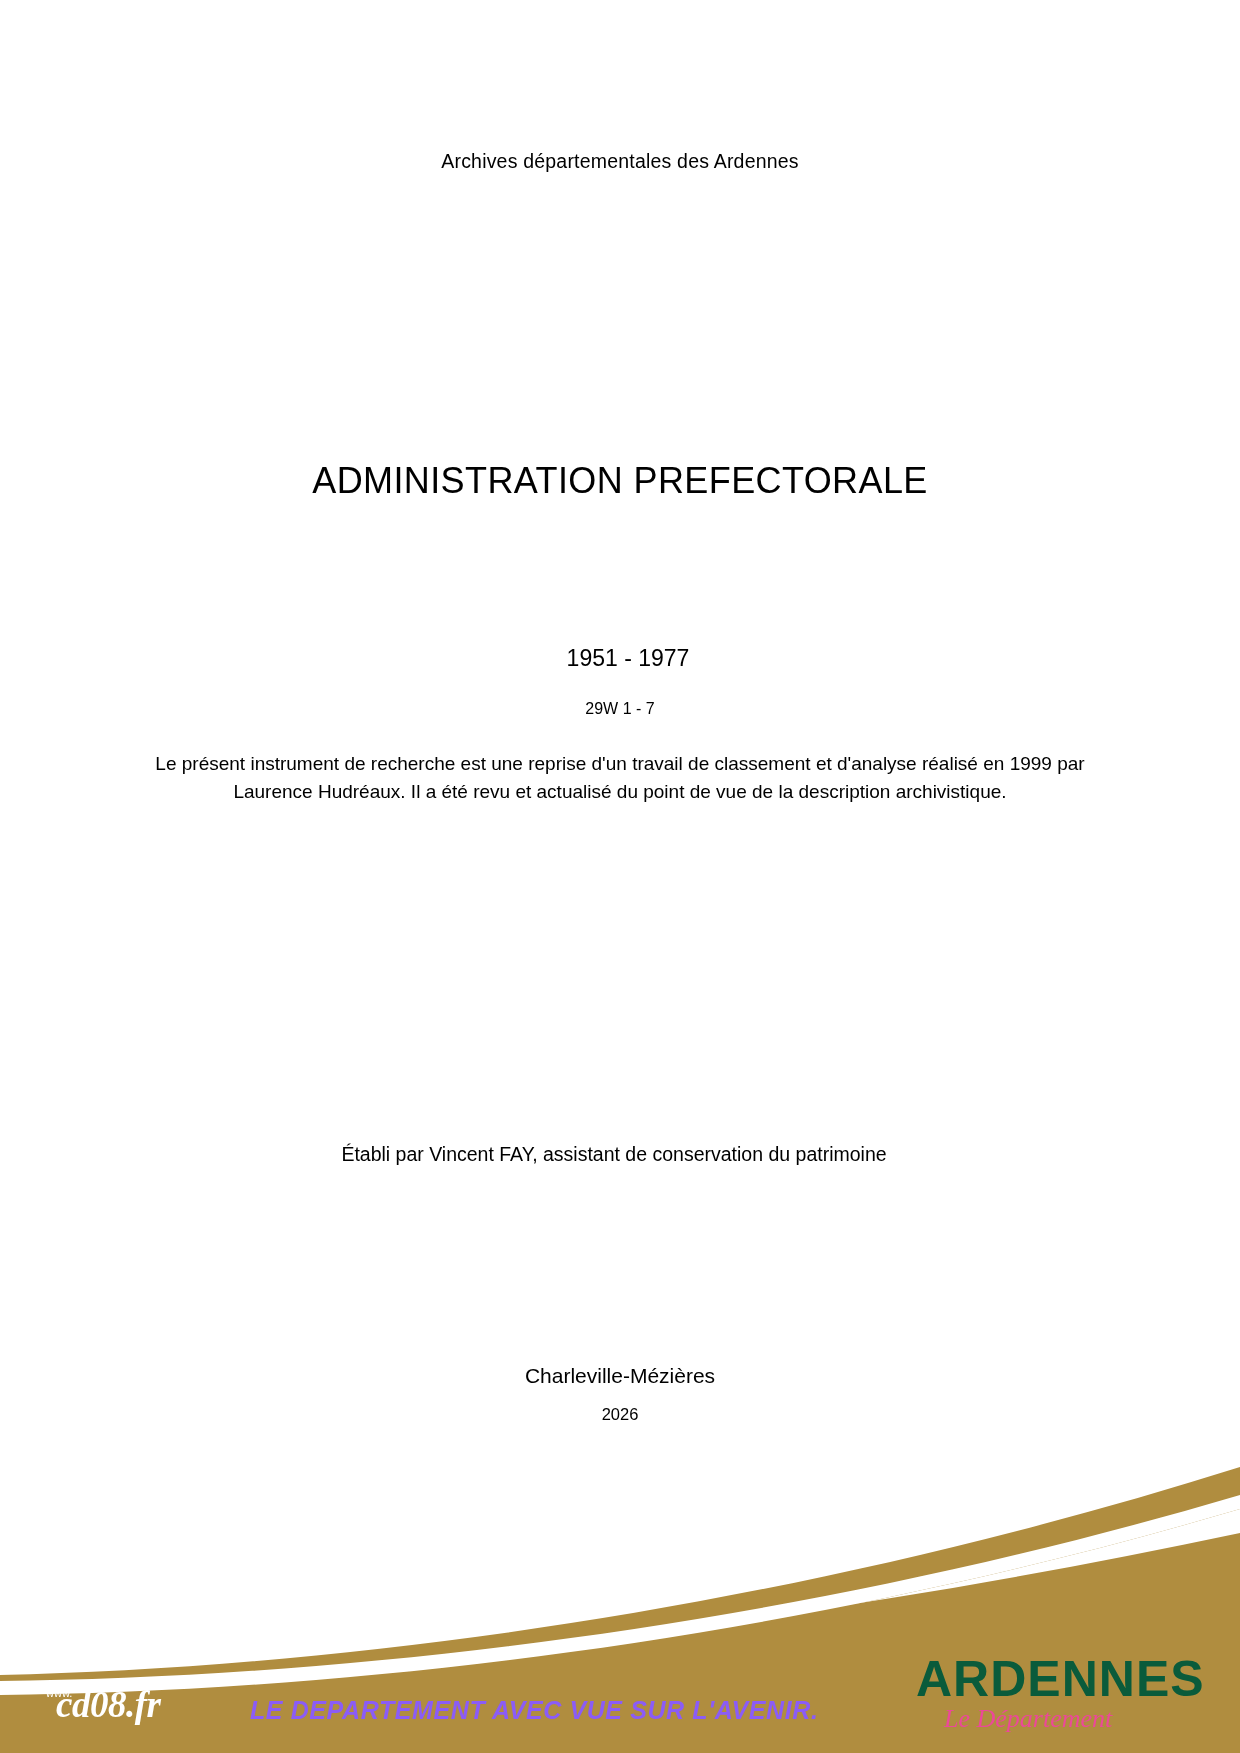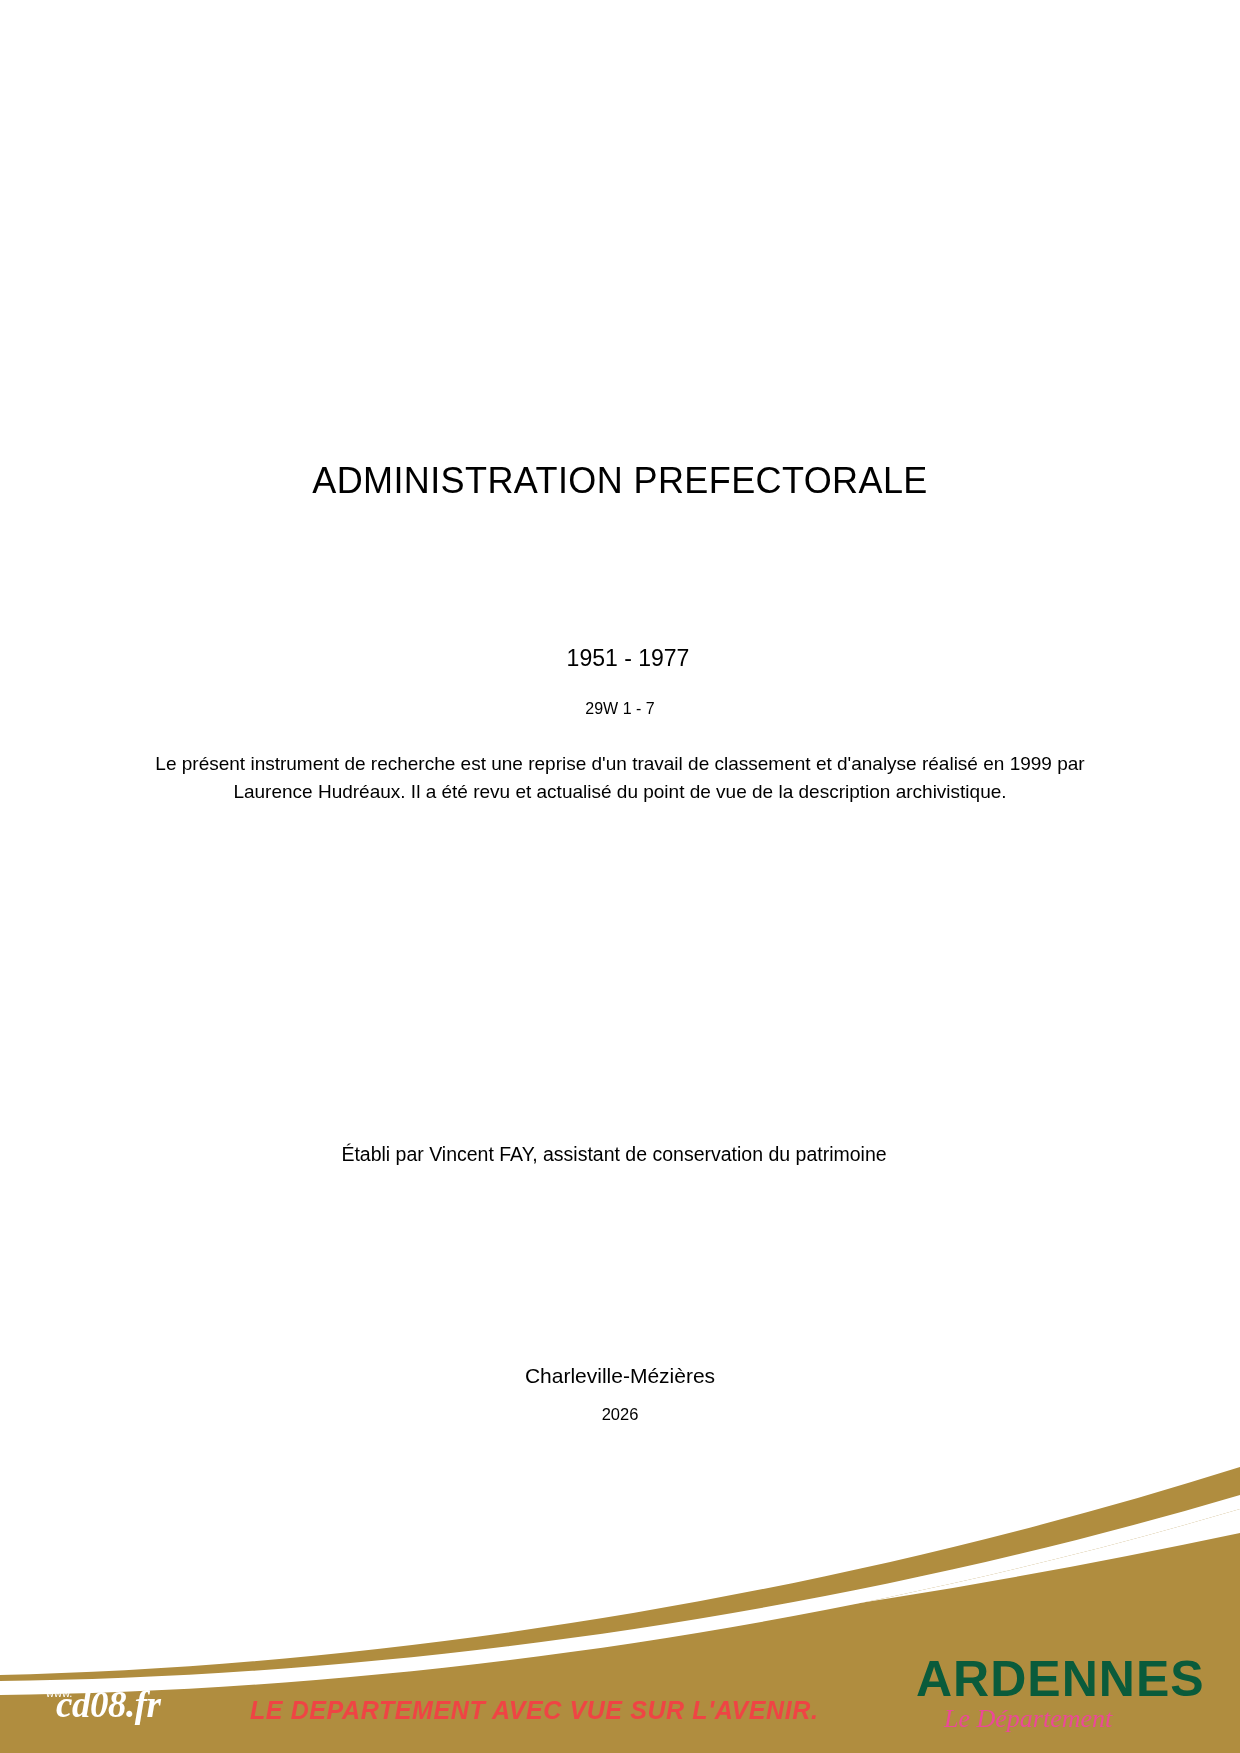--- a/index.html
+++ b/index.html
@@ -105,21 +105,21 @@
     height: 330px;
   }
   .footer-slogan {
     position: absolute;
     left: 250px;
     bottom: 28px;
     font-family: "Liberation Sans", sans-serif;
     font-style: italic;
     font-weight: bold;
     font-size: 25px;
-    color: #ef4444;
+    color: #8b5cf6;
     letter-spacing: 0.6px;
     white-space: nowrap;
   }
   .cd08 {
     position: absolute;
     left: 38px;
     bottom: 20px;
     width: 120px;
     height: 54px;
   }
@@ -169,20 +169,21 @@
     font-style: italic;
     font-size: 26px;
     color: #ec4899;
   }
 </style>
 </head>
 <body>
 
 <div class="page">
 
+  <div class="institution center">Archives départementales des Ardennes</div>
 
   <h1 class="main-title center">ADMINISTRATION PREFECTORALE</h1>
 
   <div class="dates center">1951 - 1977</div>
 
   <div class="refcode center">29W 1 - 7</div>
 
   <div class="note center">Le présent instrument de recherche est une reprise d'un travail de classement et d'analyse réalisé en 1999 par Laurence Hudréaux. Il a été revu et actualisé du point de vue de la description archivistique.</div>
 
   <div class="author-line-1 center">Établi par Vincent FAY, assistant de conservation du patrimoine</div>

